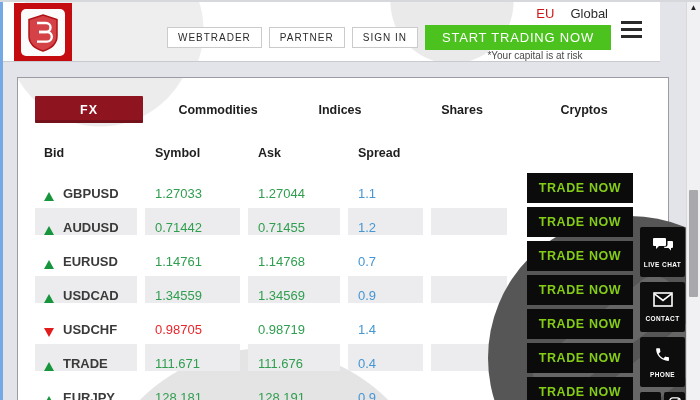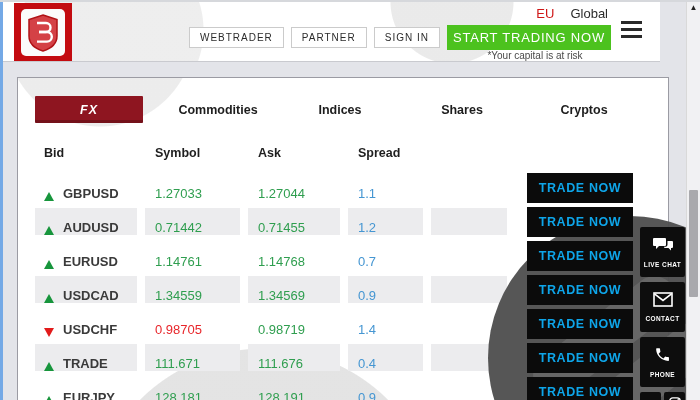--- a/index.html
+++ b/index.html
@@ -32,40 +32,40 @@
   .lang-eu { color:#cf1717; cursor:pointer; }
   .lang-global { color:#2b2b2b; cursor:pointer; }
   .nav-row { position:absolute; top:25px; right:49px; display:flex; gap:7px; align-items:center; }
   .nav-btn {
     border:1px solid #cbcbcb; background:#fff; color:#2b2b2b;
     font-size:10px; letter-spacing:1px; padding:4px 10px; cursor:pointer;
     font-family:"Liberation Sans", sans-serif;
   }
   .cta-btn {
     border:none; background:#4cc21e; color:#fff;
-    font-size:13px; letter-spacing:0.8px; padding:5px 6px; cursor:pointer;
+    font-size:13px; letter-spacing:0.8px; padding:5px 17px; cursor:pointer;
     font-family:"Liberation Sans", sans-serif;
   }
   .risk-note { position:absolute; top:50px; right:49px; width:152px; text-align:center; font-size:10px; color:#4a4a4a; }
   .burger { position:absolute; top:21px; right:18px; width:21px; cursor:pointer; }
   .burger div { height:3px; background:#2a2a2a; margin-bottom:4px; }
 
   
   .card {
     position:absolute; left:17px; top:77px; width:652px; height:330px;
     background:
       radial-gradient(circle 95px at 82px -46px, rgba(150,150,150,0.18) 0 94px, transparent 95px),
       radial-gradient(circle 176px at 246px 446px, rgba(150,150,150,0.26) 0 175px, transparent 176px),
       #ffffff;
     border:1px solid #9b9ba3;
     padding:18px 22px 0 17px;
   }
   .tabs { display:flex; width:610px; }
   .tab-slot { width:122px; display:flex; align-items:center; justify-content:center; height:27px; }
-  .tab-slot:first-child { justify-content:flex-start;font-style:italic; }
+  .tab-slot:first-child { justify-content:flex-start; }
   .tab-label { font-size:12.5px; font-weight:bold; color:#1d1d1d; cursor:pointer; }
   .tab-active {
     width:108px; height:27px; background:#8e1520; color:#fff;
     display:flex; align-items:center; justify-content:center;
     font-size:12.5px; font-weight:bold; letter-spacing:1px; cursor:pointer;
     box-shadow:inset 0 -3px 0 rgba(0,0,0,0.18); border-radius:1px;
   }
   .thead, .trow { display:grid; grid-template-columns:102px 95px 92px 75px 76px 130px; column-gap:8px; }
   .thead { margin-top:23px; height:15px; }
   .thead span { font-size:12.5px; font-weight:bold; color:#1f1f1f; padding-left:10px; }
@@ -74,21 +74,21 @@
   .trow { height:27px; margin-bottom:7px; align-items:center; }
   .trow:nth-child(even) .cell { background:#ececee; }
   .cell { height:27px; display:flex; align-items:flex-end; }
   .sym-cell { gap:9px; padding-left:9px; font-size:13px; font-weight:bold; color:#3a3a3a; }
   .num-cell { padding-left:10px; font-size:13px; }
   .tri-up   { width:0; height:0; border-left:5px solid transparent; border-right:5px solid transparent; border-bottom:9px solid #17953c; }
   .tri-down { width:0; height:0; border-left:5px solid transparent; border-right:5px solid transparent; border-top:9px solid #e21b1b; }
   .v-green { color:#2f9e4f; } .v-red { color:#e8262b; } .v-blue { color:#4596d2; }
   .trade-btn {
     position:relative; z-index:3; width:146px; height:30px; margin:-2px 12px;
-    background:#0b0b0b; color:#0ea5e9; border:none; font-size:12.5px; font-weight:bold;
+    background:#0b0b0b; color:#84cc16; border:none; font-size:12.5px; font-weight:bold;
     letter-spacing:0.6px; cursor:pointer; font-family:"Liberation Sans", sans-serif;
   }
 
   
   .wm-dark { position:absolute; left:488px; top:216px; width:284px; height:284px; z-index:2; pointer-events:none; }
 
   
   .widgets { position:absolute; left:640px; top:227px; width:45px; z-index:4; }
   .widget {
     width:45px; height:50px; margin-bottom:5px; background:#0d0d0d; border-radius:2px;

